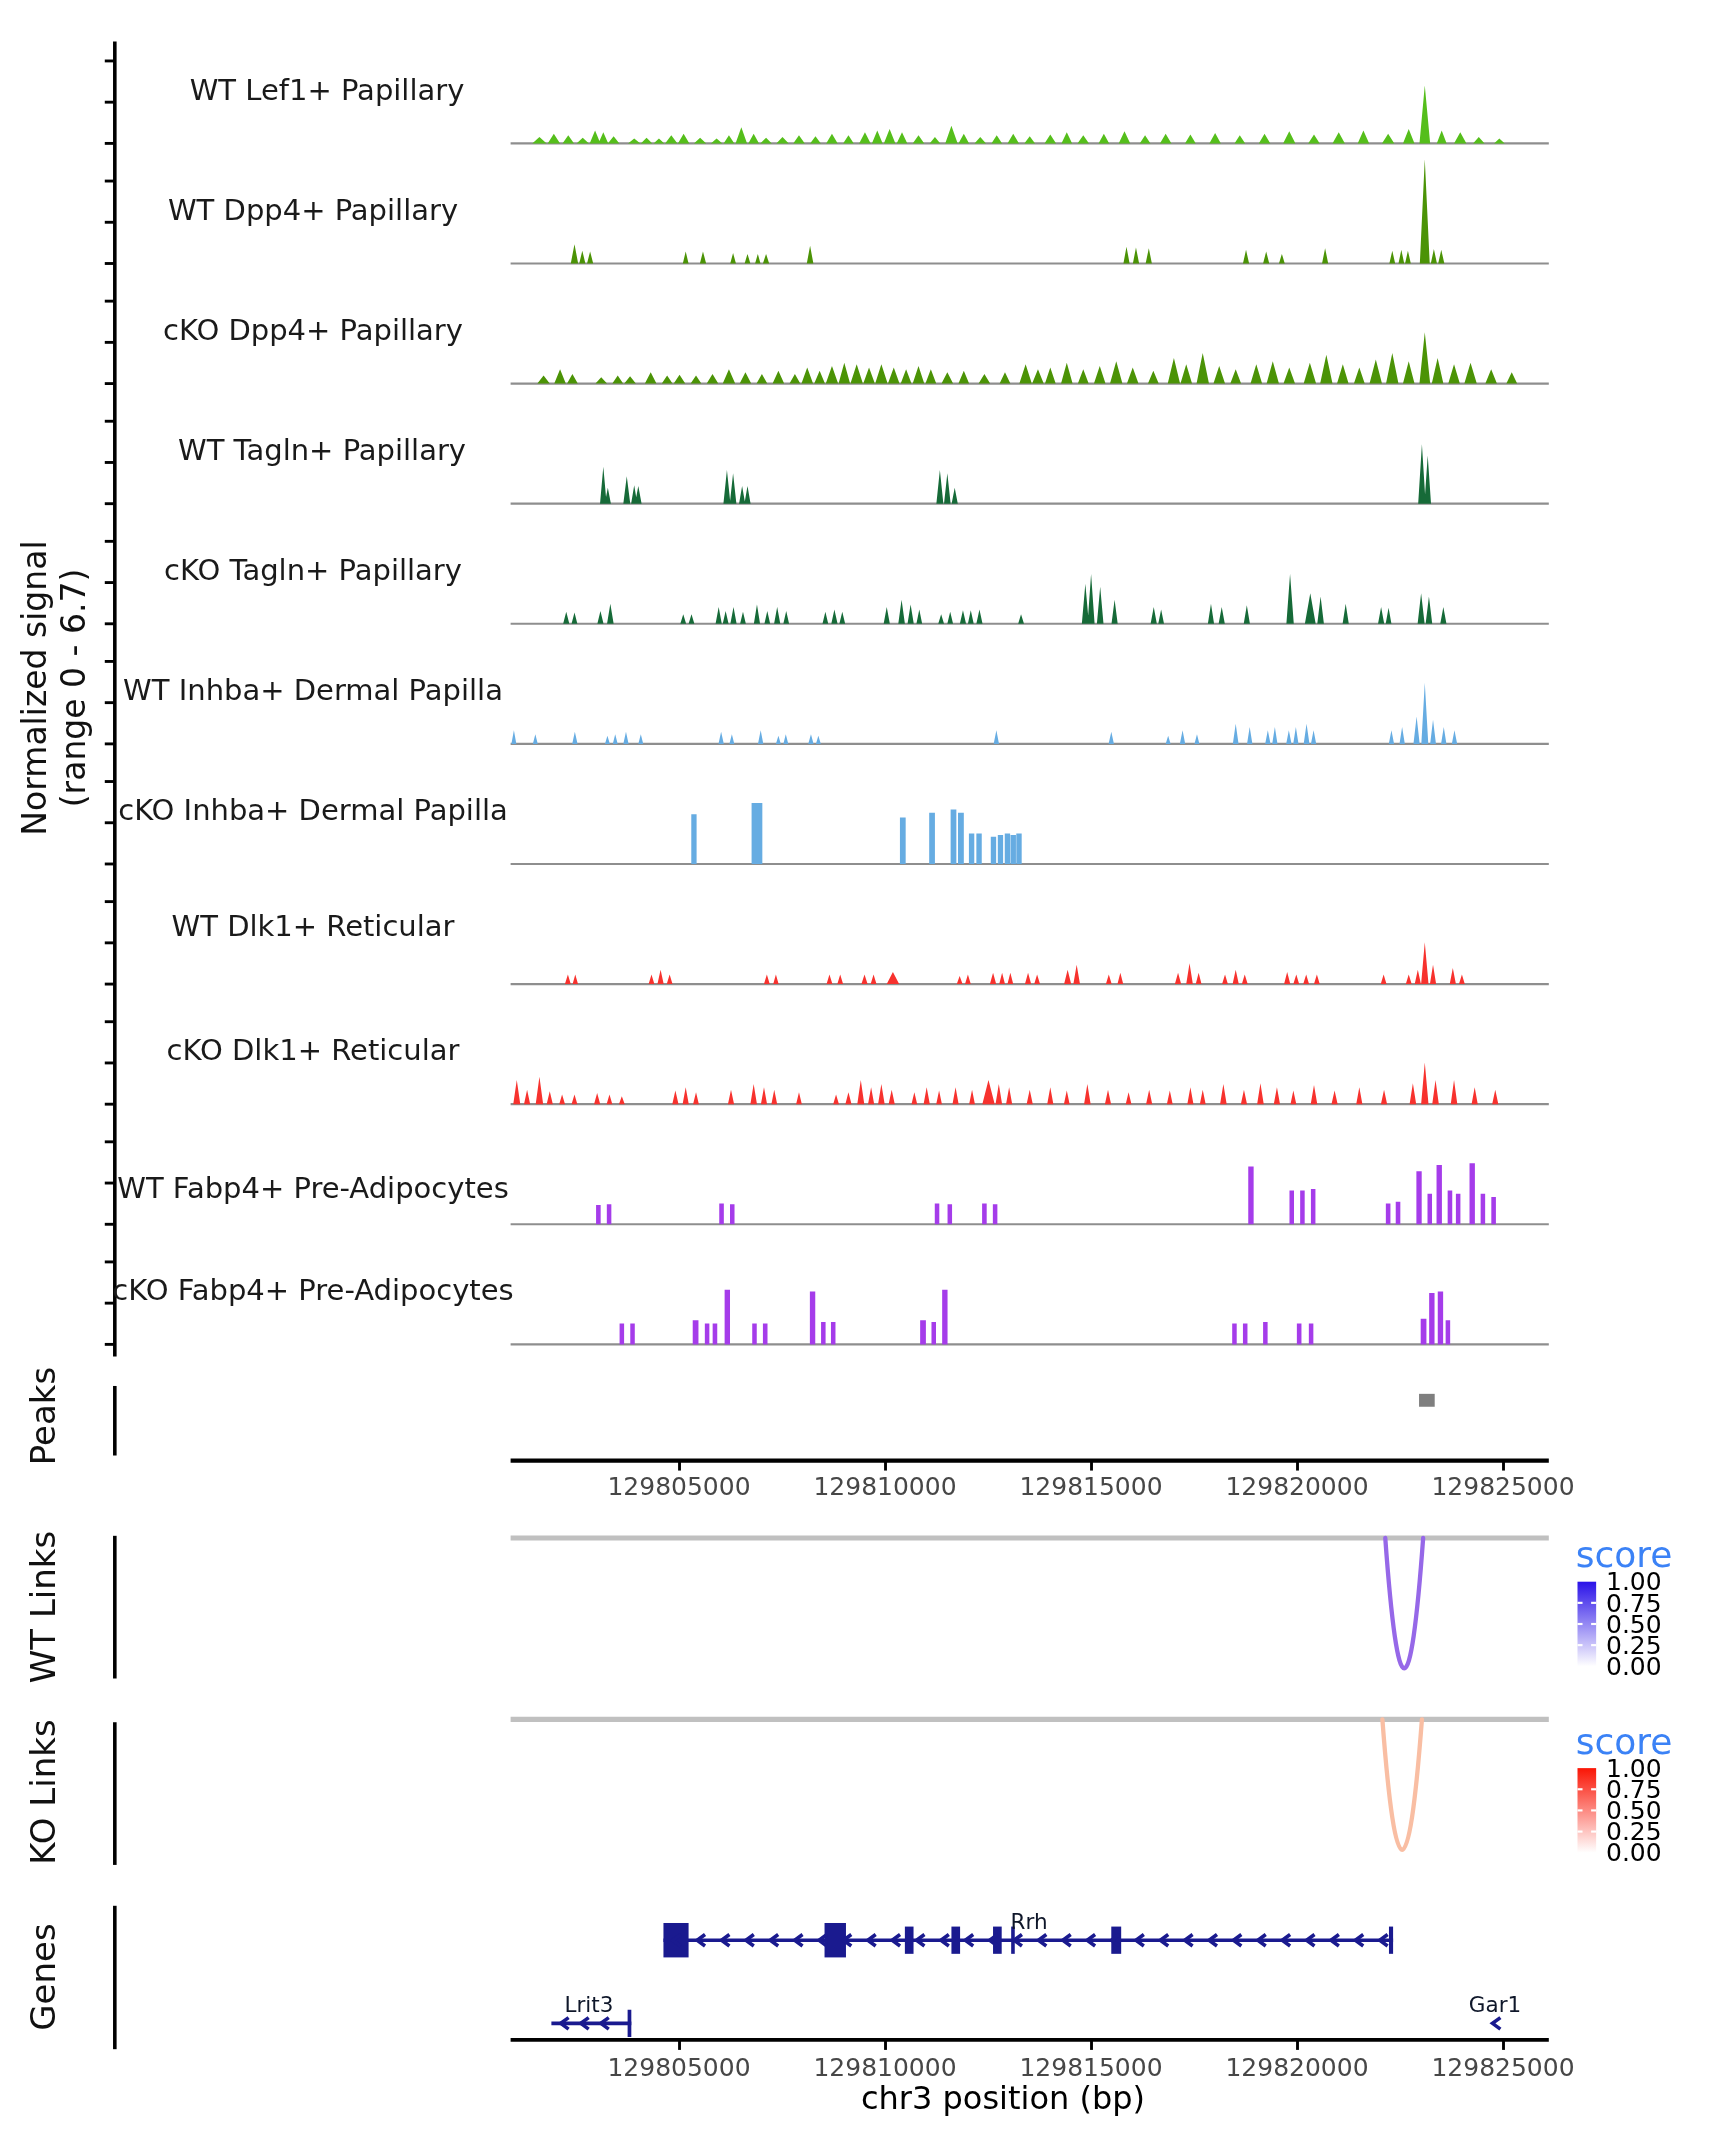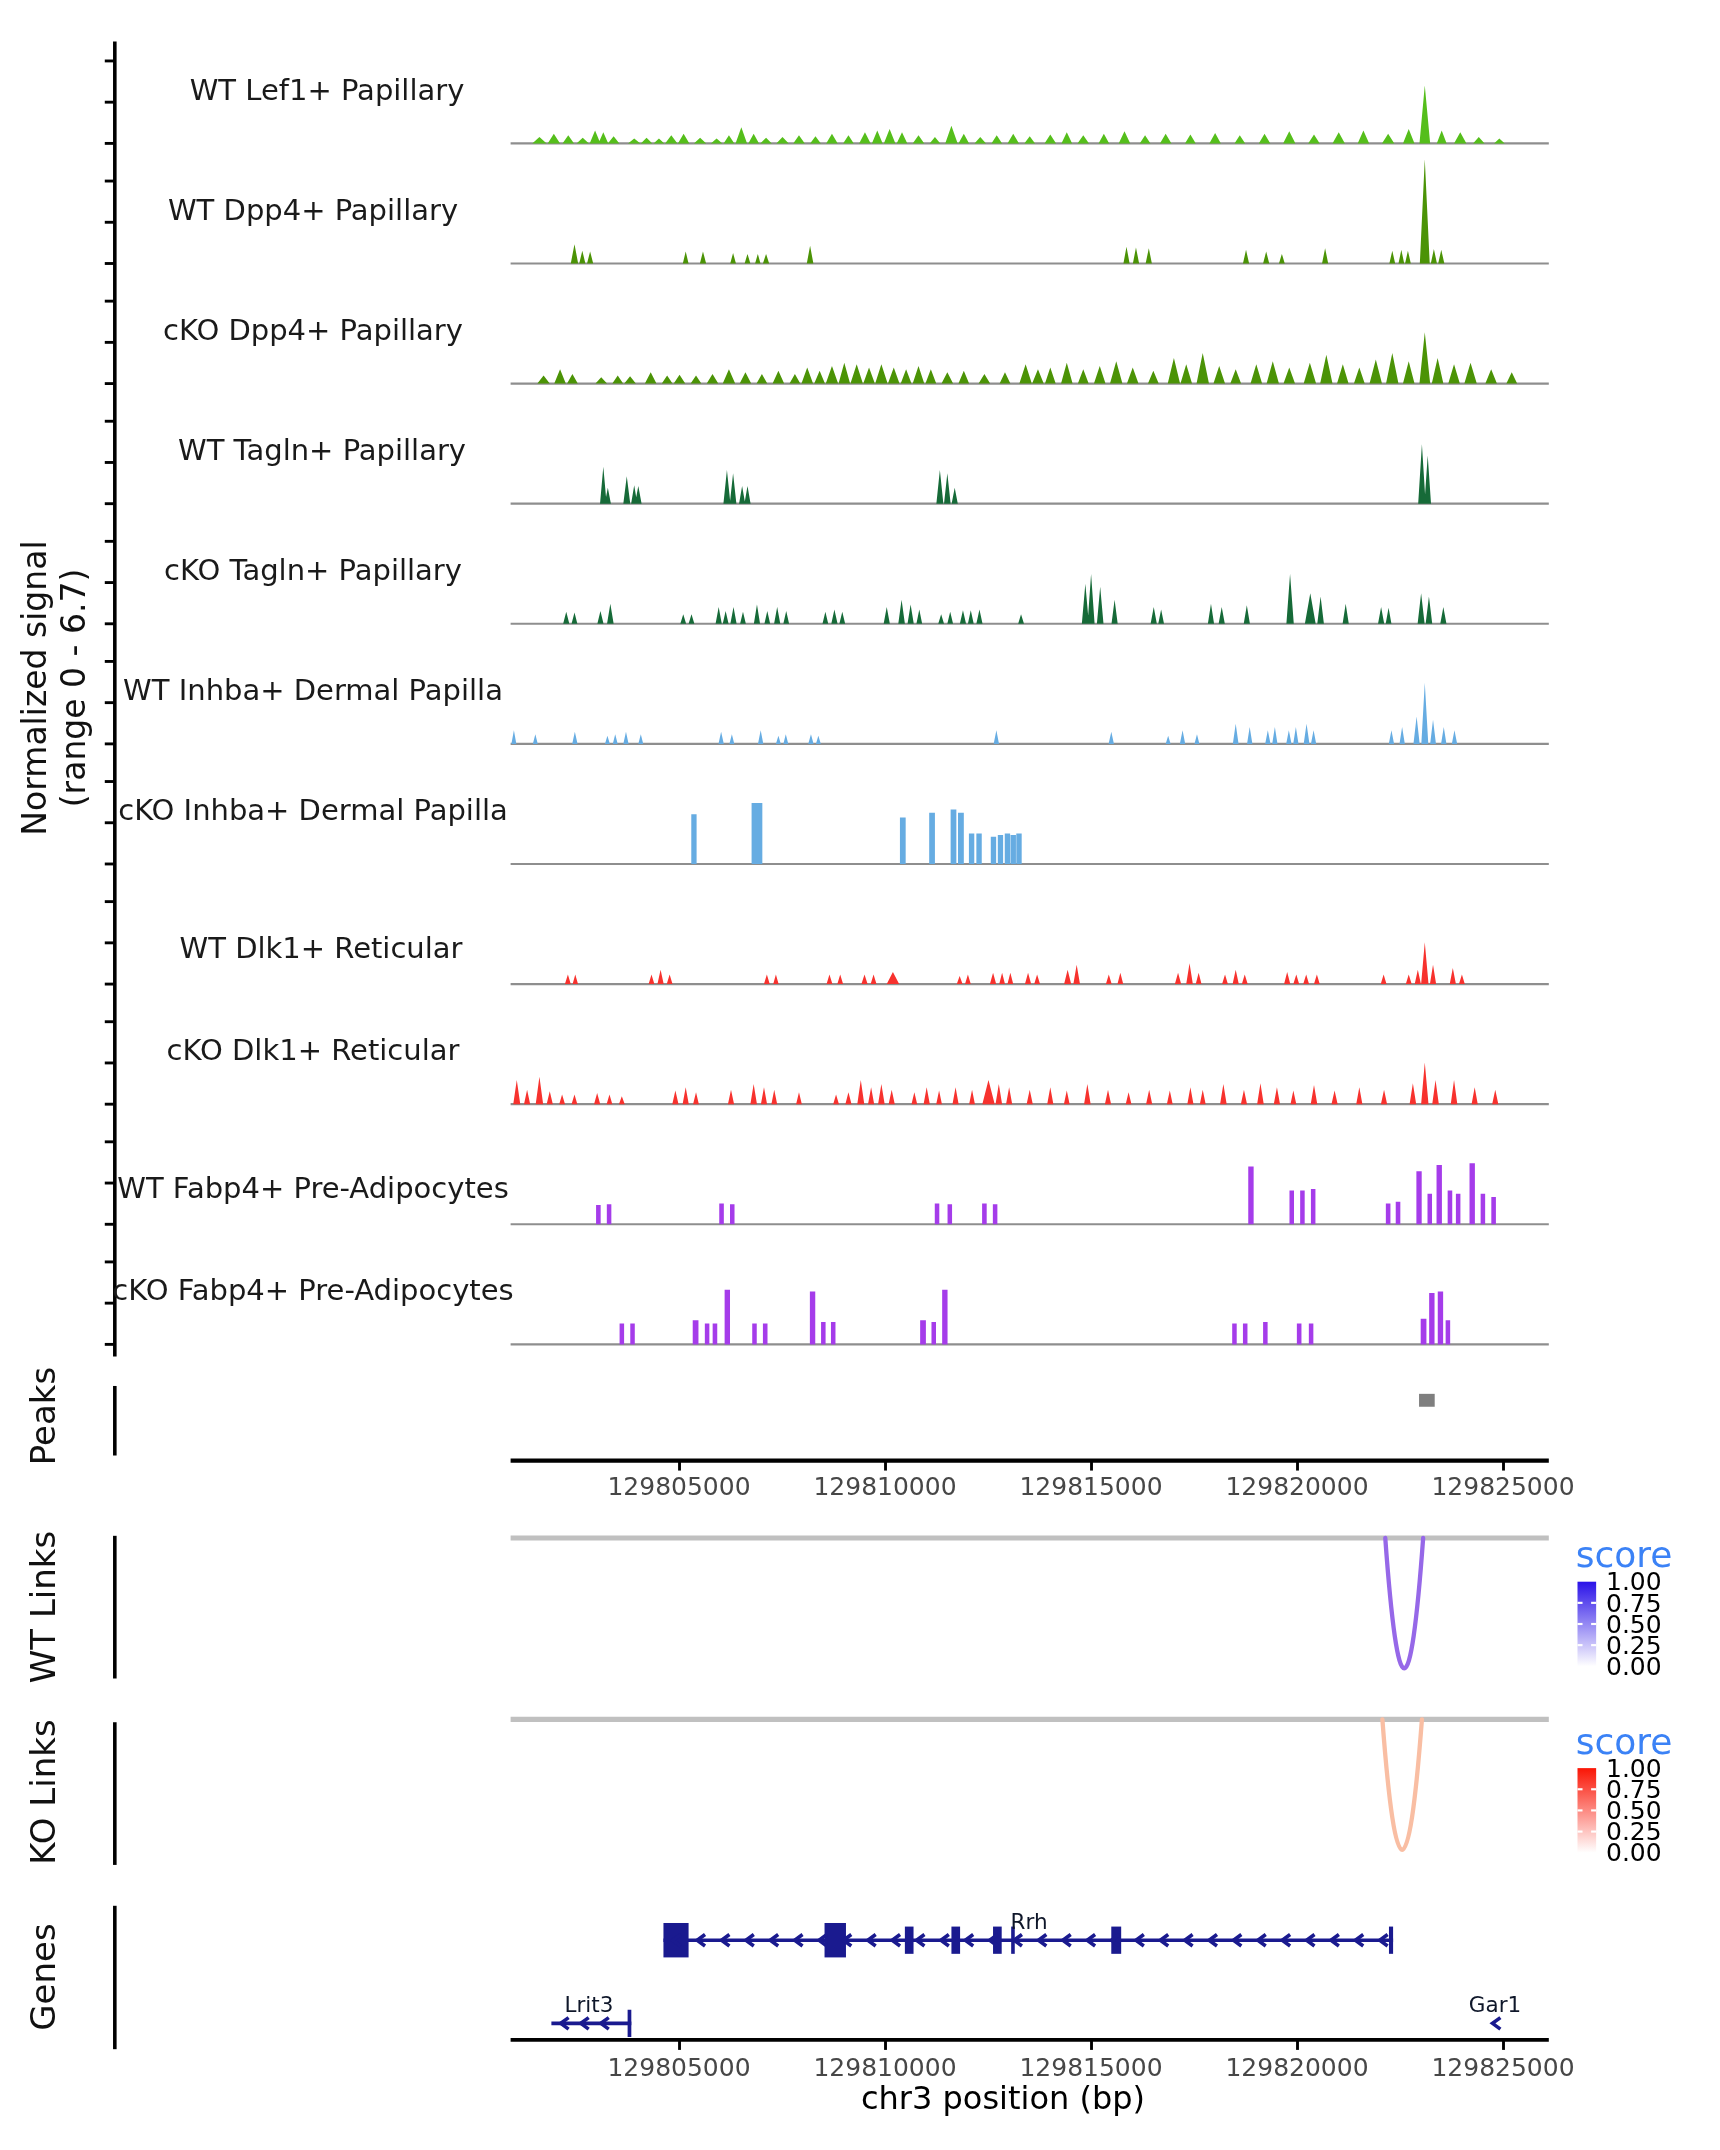--- a/index.html
+++ b/index.html
@@ -214,21 +214,21 @@
       <line x1="1809.4920634920634" y1="2845" x2="1809.4920634920634" y2="2859" stroke="#000" stroke-width="4"></line>
       <line x1="2096.793650793651" y1="2845" x2="2096.793650793651" y2="2859" stroke="#000" stroke-width="4"></line>
     </svg>
 <div class="abs ctr track-label" style="left: 327px; top: 90px;">WT Lef1+ Papillary</div>
     <div class="abs ctr track-label" style="left: 313px; top: 210px;">WT Dpp4+ Papillary</div>
     <div class="abs ctr track-label" style="left: 313px; top: 330px;">cKO Dpp4+ Papillary</div>
     <div class="abs ctr track-label" style="left: 322px; top: 450px;">WT Tagln+ Papillary</div>
     <div class="abs ctr track-label" style="left: 313px; top: 570px;">cKO Tagln+ Papillary</div>
     <div class="abs ctr track-label" style="left: 313px; top: 690px;">WT Inhba+ Dermal Papilla</div>
     <div class="abs ctr track-label" style="left: 313px; top: 810px;">cKO Inhba+ Dermal Papilla</div>
-    <div class="abs ctr track-label" style="left: 313px; top: 948px; margin-left: 8px;">WT Dlk1+ Reticular</div>
+    <div class="abs ctr track-label" style="left: 313px; top: 926px;">WT Dlk1+ Reticular</div>
     <div class="abs ctr track-label" style="left: 313px; top: 1050px;">cKO Dlk1+ Reticular</div>
     <div class="abs ctr track-label" style="left: 313px; top: 1170px; margin-top: 18px;">WT Fabp4+ Pre-Adipocytes</div>
     <div class="abs ctr track-label" style="left: 313px; top: 1290px;">cKO Fabp4+ Pre-Adipocytes</div>
     <div class="abs ctr tick-label" style="left: 679px; top: 1486px;">129805000</div>
     <div class="abs ctr tick-label" style="left: 885px; top: 1486px;">129810000</div>
     <div class="abs ctr tick-label" style="left: 1091px; top: 1486px;">129815000</div>
     <div class="abs ctr tick-label" style="left: 1297px; top: 1486px;">129820000</div>
     <div class="abs ctr tick-label" style="left: 1503px; top: 1486px;">129825000</div>
     <div class="abs ctr legend-num" style="left: 1606px; top: 1581px; transform: translate(0px, -50%);">1.00</div>
     <div class="abs ctr legend-num" style="left: 1606px; top: 1603px; transform: translate(0px, -50%);">0.75</div>

